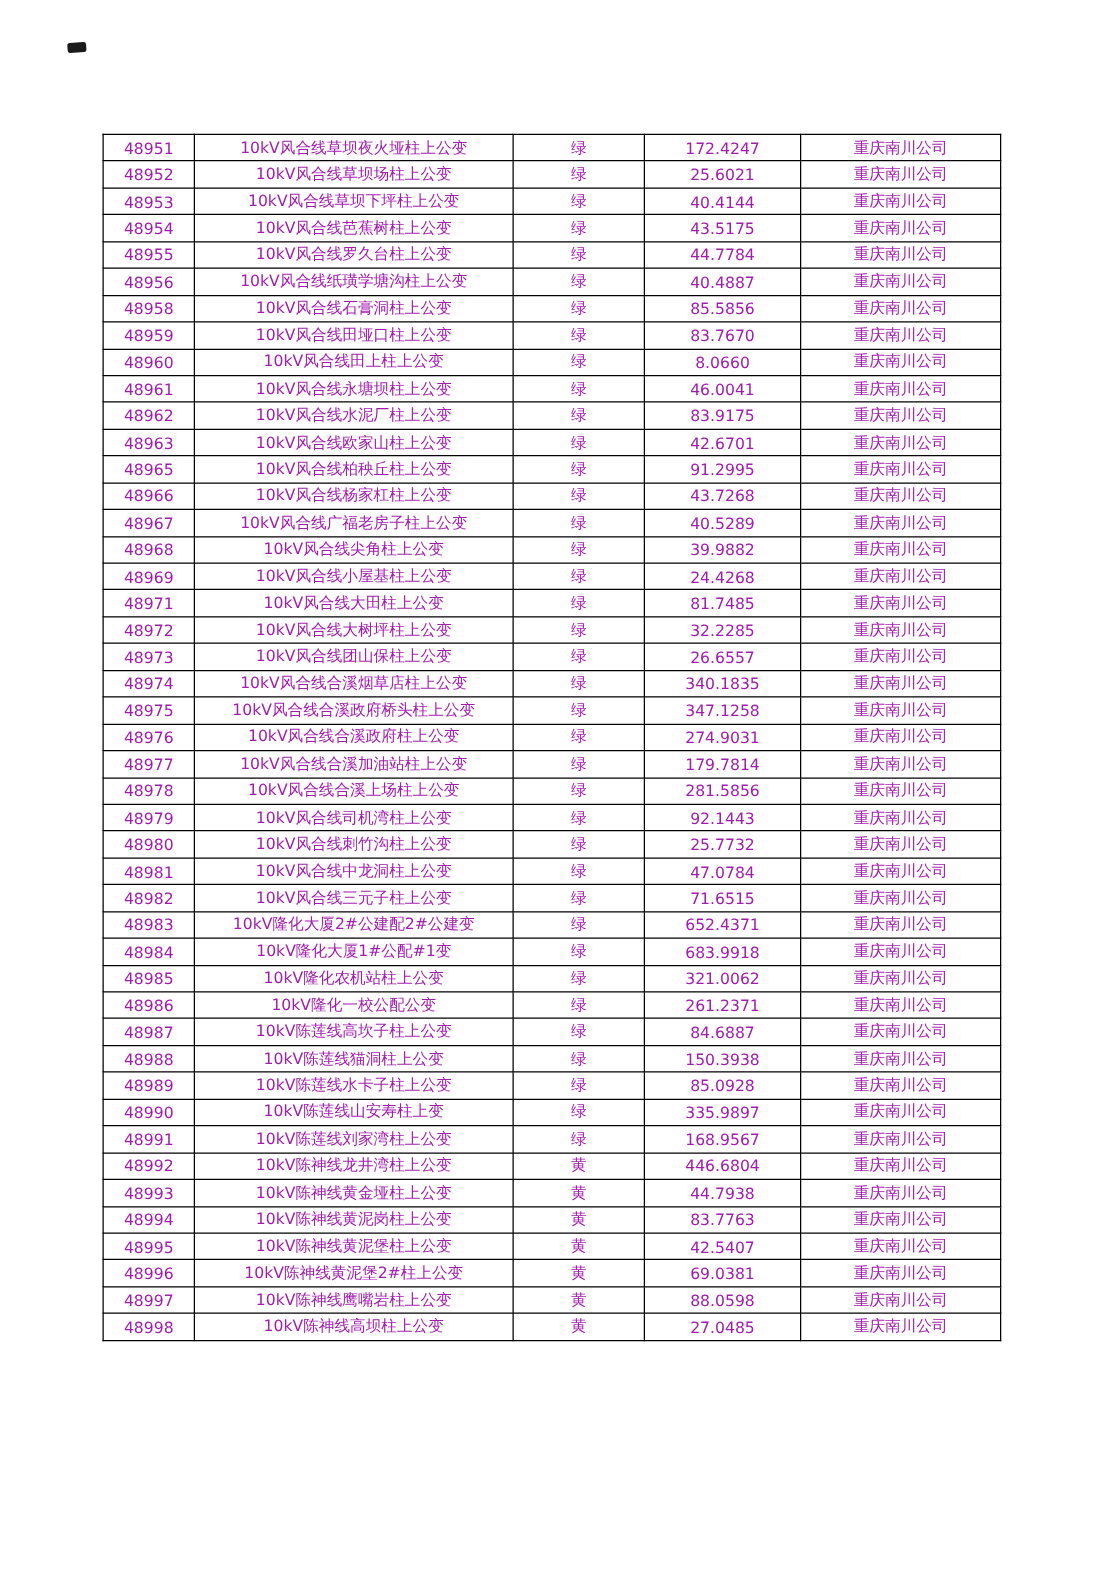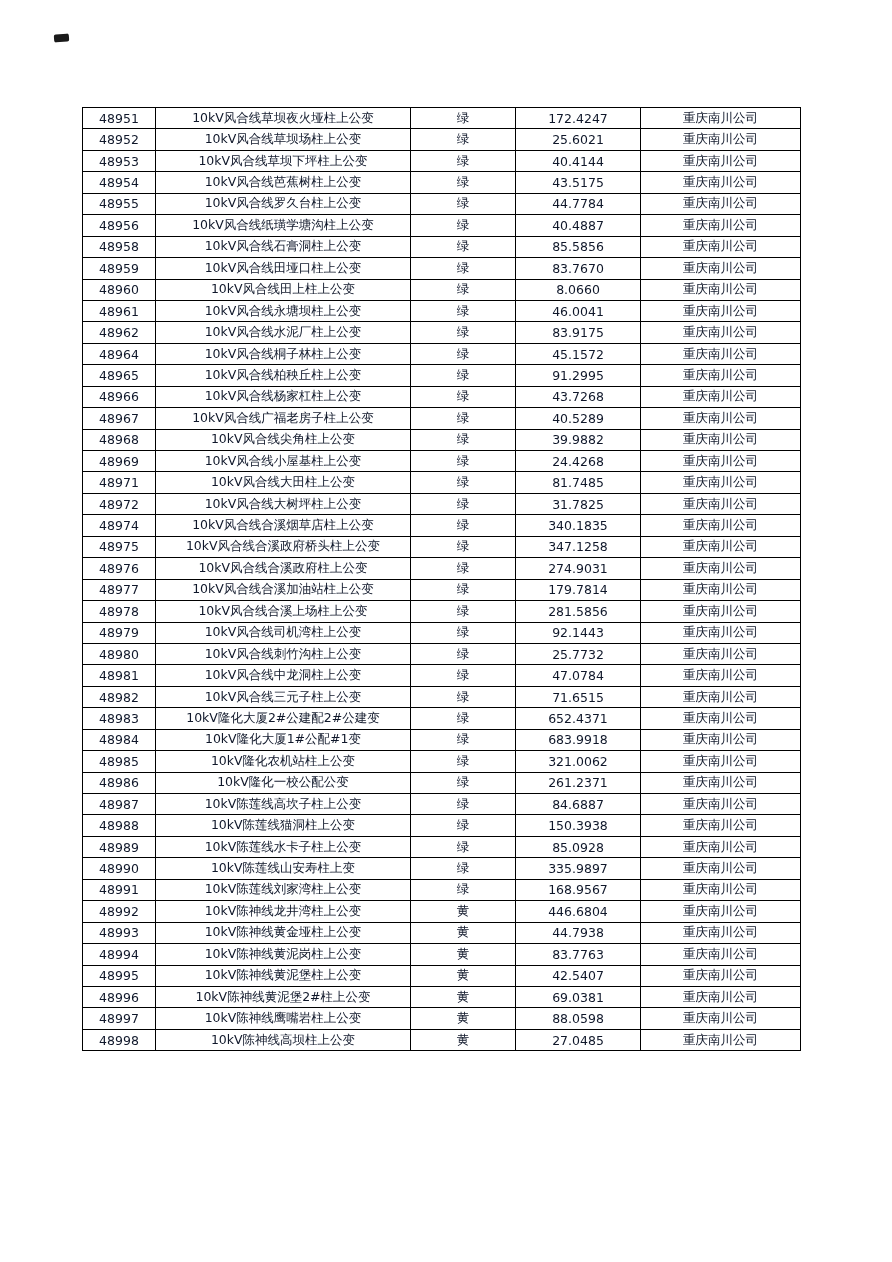--- a/index.html
+++ b/index.html
@@ -26,21 +26,21 @@
     transform: rotate(-4deg);
   }
   table.data-table {
     position: absolute;
     left: 82px;
     top: 107px;
     width: 718px;
     border-collapse: collapse;
     table-layout: fixed;
     font-size: 12.5px;
-    color: #0f172a;
+    color: #a21caf;
     border-radius: 13px;
   }
   table.data-table td {
     border: 1px solid #000000;
     height: 20.45px;
     padding: 0 2px;
     text-align: center;
     vertical-align: middle;
     white-space: nowrap;
     overflow: hidden;
@@ -149,28 +149,28 @@
     </tr>
 
     <tr>
       <td>48962</td>
       <td>10kV风合线水泥厂柱上公变</td>
       <td>绿</td>
       <td>83.9175</td>
       <td>重庆南川公司</td>
     </tr>
 
-
-    <tr>
-      <td>48964</td>
-      <td>10kV风合线桐子林柱上公变</td>
-      <td>绿</td>
-      <td>45.1572</td>
-      <td>重庆南川公司</td>
-    </tr>
+    <tr>
+      <td>48963</td>
+      <td>10kV风合线欧家山柱上公变</td>
+      <td>绿</td>
+      <td>42.6701</td>
+      <td>重庆南川公司</td>
+    </tr>
+
 
     <tr>
       <td>48965</td>
       <td>10kV风合线柏秧丘柱上公变</td>
       <td>绿</td>
       <td>91.2995</td>
       <td>重庆南川公司</td>
     </tr>
 
     <tr>
@@ -211,24 +211,31 @@
       <td>10kV风合线大田柱上公变</td>
       <td>绿</td>
       <td>81.7485</td>
       <td>重庆南川公司</td>
     </tr>
 
     <tr>
       <td>48972</td>
       <td>10kV风合线大树坪柱上公变</td>
       <td>绿</td>
-      <td>31.7825</td>
-      <td>重庆南川公司</td>
-    </tr>
-
+      <td>32.2285</td>
+      <td>重庆南川公司</td>
+    </tr>
+
+    <tr>
+      <td>48973</td>
+      <td>10kV风合线团山保柱上公变</td>
+      <td>绿</td>
+      <td>26.6557</td>
+      <td>重庆南川公司</td>
+    </tr>
 
     <tr>
       <td>48974</td>
       <td>10kV风合线合溪烟草店柱上公变</td>
       <td>绿</td>
       <td>340.1835</td>
       <td>重庆南川公司</td>
     </tr>
 
     <tr>

